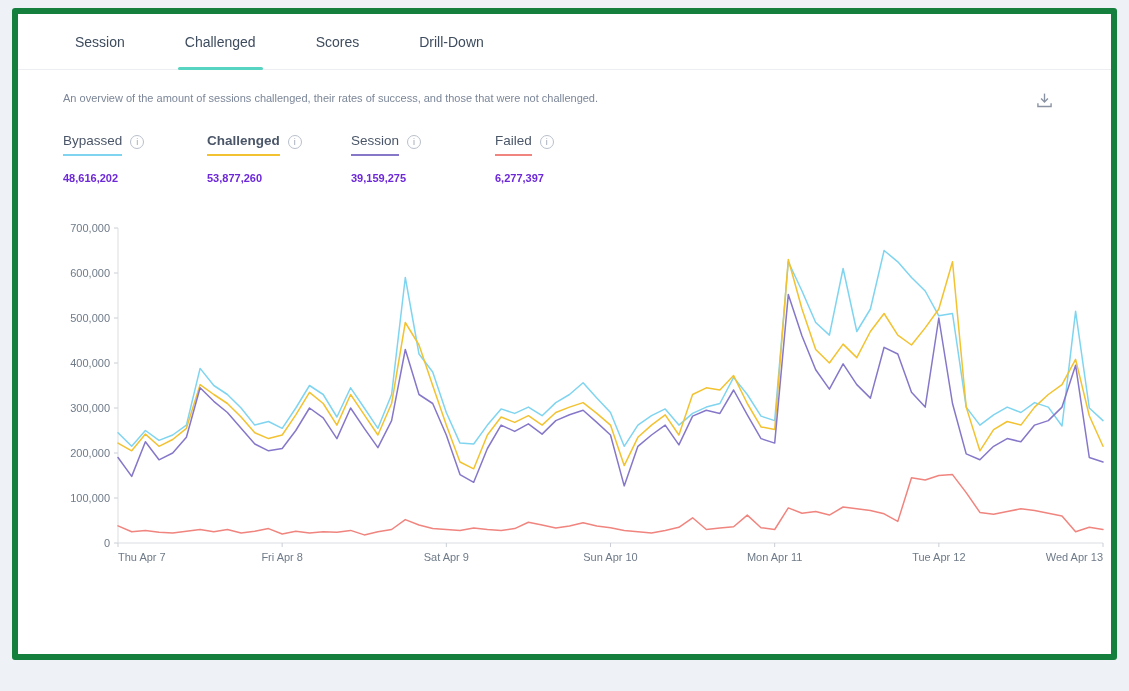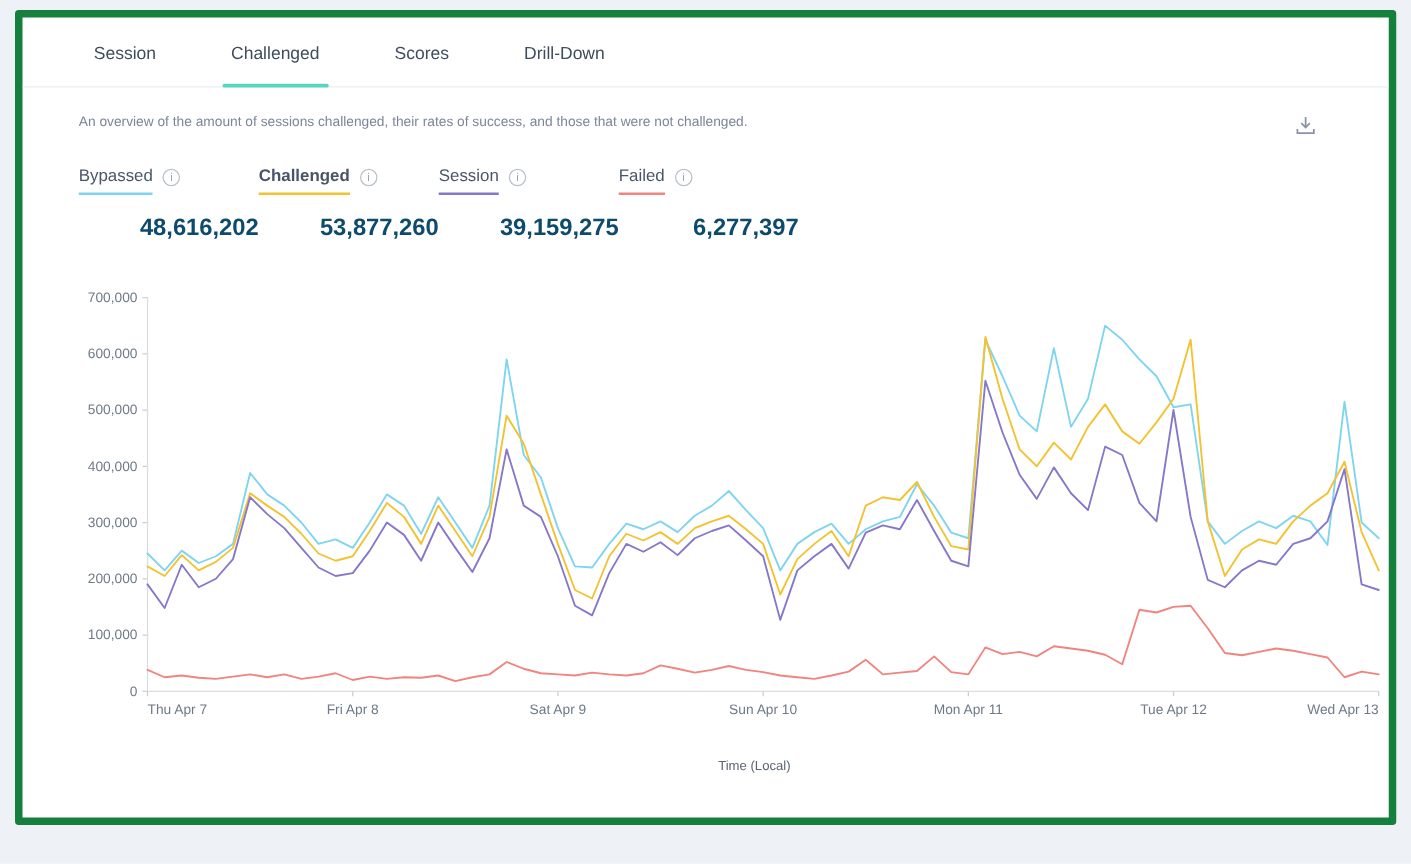--- a/index.html
+++ b/index.html
@@ -31,21 +31,21 @@
   .metric-head { display: flex; align-items: center; gap: 8px; }
   .metric-label {
     font-size: 13.5px; color: #4a5668; padding-bottom: 6px;
     border-bottom: 2px solid #ccc;
   }
   .info-icon {
     width: 14px; height: 14px; border: 1px solid #b9c0cb; border-radius: 50%;
     color: #9aa3b2; font-size: 9px; line-height: 12px; text-align: center;
     font-style: normal; margin-bottom: 6px; cursor: pointer; flex: none;
   }
-  .metric-value { margin-top: 16px; font-size: 19px; font-weight: bold; color: #0c4a6e; text-align: right; }
+  .metric-value { margin-top: 16px; font-size: 11px; font-weight: bold; color: #6d28d9; }
   .chart-wrap { padding: 34px 12px 0 45px; }
   .chart-svg text { font-size: 11px; fill: #6e7a88; }
   .chart-svg .axis { stroke: #d9dde2; stroke-width: 1; fill: none; }
   .chart-svg .tick { stroke: #c9ced6; stroke-width: 1; }
   .xaxis-title { text-align: center; color: #5a6474; font-size: 10.5px; margin-top: 22px; padding-left: 45px; }
 </style>
 </head>
 <body>
 
 <div class="card">
@@ -139,16 +139,15 @@
         <text x="711.6666666666666" y="343" text-anchor="middle">Mon Apr 11</text>
         <line class="tick" x1="875.8333333333334" x2="875.8333333333334" y1="325" y2="329"></line>
         <text x="875.8333333333334" y="343" text-anchor="middle">Tue Apr 12</text>
         <line class="tick" x1="1040" x2="1040" y1="325" y2="329"></line>
         <text x="1040" y="343" text-anchor="end">Wed Apr 13</text>
         <polyline points="55.0,214.8 68.7,228.3 82.4,212.5 96.0,222.4 109.7,217.0 123.4,207.1 137.1,150.4 150.8,167.5 164.4,176.5 178.1,190.0 191.8,207.1 205.5,203.5 219.2,210.3 232.8,190.0 246.5,167.5 260.2,176.5 273.9,199.0 287.6,169.8 301.3,190.0 314.9,210.3 328.6,176.5 342.3,59.5 356.0,136.0 369.7,154.0 383.3,194.5 397.0,225.1 410.7,226.0 424.4,207.1 438.1,190.9 451.7,195.4 465.4,189.1 479.1,197.7 492.8,184.6 506.5,176.5 520.1,164.8 533.8,180.1 547.5,194.5 561.2,228.3 574.9,207.1 588.5,197.7 602.2,190.9 615.9,207.1 629.6,195.4 643.3,189.1 656.9,185.5 670.6,159.4 684.3,176.5 698.0,198.1 711.7,202.6 725.3,43.8 739.0,73.0 752.7,104.5 766.4,117.1 780.1,50.5 793.8,113.5 807.4,91.0 821.1,32.5 834.8,43.8 848.5,59.5 862.2,73.0 875.8,97.8 889.5,95.5 903.2,189.1 916.9,207.1 930.6,196.8 944.2,189.1 957.9,194.5 971.6,184.6 985.3,189.1 999.0,208.0 1012.6,93.3 1026.3,190.0 1040.0,202.6" fill="none" stroke="#7fd4f0" stroke-width="1.5" stroke-linejoin="round" stroke-linecap="round"></polyline>
         <polyline points="55.0,225.1 68.7,232.8 82.4,216.1 96.0,228.3 109.7,221.5 123.4,210.3 137.1,166.6 150.8,176.5 164.4,185.5 178.1,199.0 191.8,214.8 205.5,220.6 219.2,217.0 232.8,196.8 246.5,174.3 260.2,185.5 273.9,207.1 287.6,176.5 301.3,196.8 314.9,217.0 328.6,185.5 342.3,104.5 356.0,127.0 369.7,167.5 383.3,207.1 397.0,244.0 410.7,250.8 424.4,217.0 438.1,199.0 451.7,204.4 465.4,197.7 479.1,207.1 492.8,194.5 506.5,189.1 520.1,184.6 533.8,195.4 547.5,207.1 561.2,247.6 574.9,219.3 588.5,207.1 602.2,196.8 615.9,217.0 629.6,176.5 643.3,169.8 656.9,172.0 670.6,157.6 684.3,185.5 698.0,208.9 711.7,211.6 725.3,41.5 739.0,91.0 752.7,131.5 766.4,145.0 780.1,126.1 793.8,139.6 807.4,113.5 821.1,95.5 834.8,117.1 848.5,127.0 862.2,109.9 875.8,91.0 889.5,43.8 903.2,189.1 916.9,232.8 930.6,211.6 944.2,203.5 957.9,207.1 971.6,189.1 985.3,176.5 999.0,166.6 1012.6,141.4 1026.3,197.7 1040.0,228.3" fill="none" stroke="#f2c230" stroke-width="1.5" stroke-linejoin="round" stroke-linecap="round"></polyline>
         <polyline points="55.0,239.5 68.7,258.4 82.4,223.8 96.0,241.8 109.7,235.0 123.4,219.3 137.1,169.8 150.8,183.3 164.4,194.5 178.1,210.3 191.8,226.0 205.5,232.8 219.2,230.5 232.8,212.5 246.5,190.0 260.2,199.9 273.9,220.6 287.6,190.0 301.3,210.3 314.9,229.6 328.6,202.6 342.3,131.5 356.0,176.5 369.7,185.5 383.3,217.0 397.0,256.6 410.7,264.3 424.4,230.5 438.1,207.1 451.7,213.4 465.4,205.8 479.1,216.1 492.8,202.6 506.5,196.8 520.1,192.3 533.8,204.4 547.5,217.0 561.2,267.9 574.9,228.3 588.5,217.0 602.2,207.1 615.9,226.9 629.6,198.1 643.3,192.3 656.9,195.4 670.6,172.0 684.3,196.8 698.0,220.6 711.7,225.1 725.3,76.6 739.0,118.0 752.7,151.8 766.4,171.1 780.1,145.9 793.8,166.6 807.4,180.1 821.1,129.3 834.8,136.0 848.5,174.3 862.2,189.1 875.8,100.0 889.5,185.5 903.2,235.9 916.9,241.8 930.6,228.3 944.2,220.6 957.9,223.8 971.6,207.1 985.3,202.6 999.0,189.1 1012.6,147.3 1026.3,239.5 1040.0,244.0" fill="none" stroke="#8677c9" stroke-width="1.5" stroke-linejoin="round" stroke-linecap="round"></polyline>
         <polyline points="55.0,307.9 68.7,313.8 82.4,312.4 96.0,314.2 109.7,315.1 123.4,313.3 137.1,311.5 150.8,313.8 164.4,311.5 178.1,315.1 191.8,313.3 205.5,310.6 219.2,316.0 232.8,313.3 246.5,315.1 260.2,313.8 273.9,314.2 287.6,312.4 301.3,316.9 314.9,313.8 328.6,311.5 342.3,301.6 356.0,307.0 369.7,310.6 383.3,311.5 397.0,312.4 410.7,310.1 424.4,311.5 438.1,312.4 451.7,310.6 465.4,304.3 479.1,307.0 492.8,310.1 506.5,307.9 520.1,304.8 533.8,307.9 547.5,309.7 561.2,312.4 574.9,313.8 588.5,315.1 602.2,312.4 615.9,309.3 629.6,299.8 643.3,311.5 656.9,310.1 670.6,308.8 684.3,297.1 698.0,309.7 711.7,311.5 725.3,289.9 739.0,295.3 752.7,293.5 766.4,297.1 780.1,289.0 793.8,290.8 807.4,292.6 821.1,295.8 834.8,303.4 848.5,259.8 862.2,262.0 875.8,257.5 889.5,256.6 903.2,274.6 916.9,294.4 930.6,296.2 944.2,293.5 957.9,290.8 971.6,292.6 985.3,295.3 999.0,298.0 1012.6,313.8 1026.3,309.3 1040.0,311.5" fill="none" stroke="#f0847e" stroke-width="1.5" stroke-linejoin="round" stroke-linecap="round"></polyline>
       </svg>
-    <div class="xaxis-title">Time (Local)</div>
   </div>
 
 </div>
 
 </body></html>

